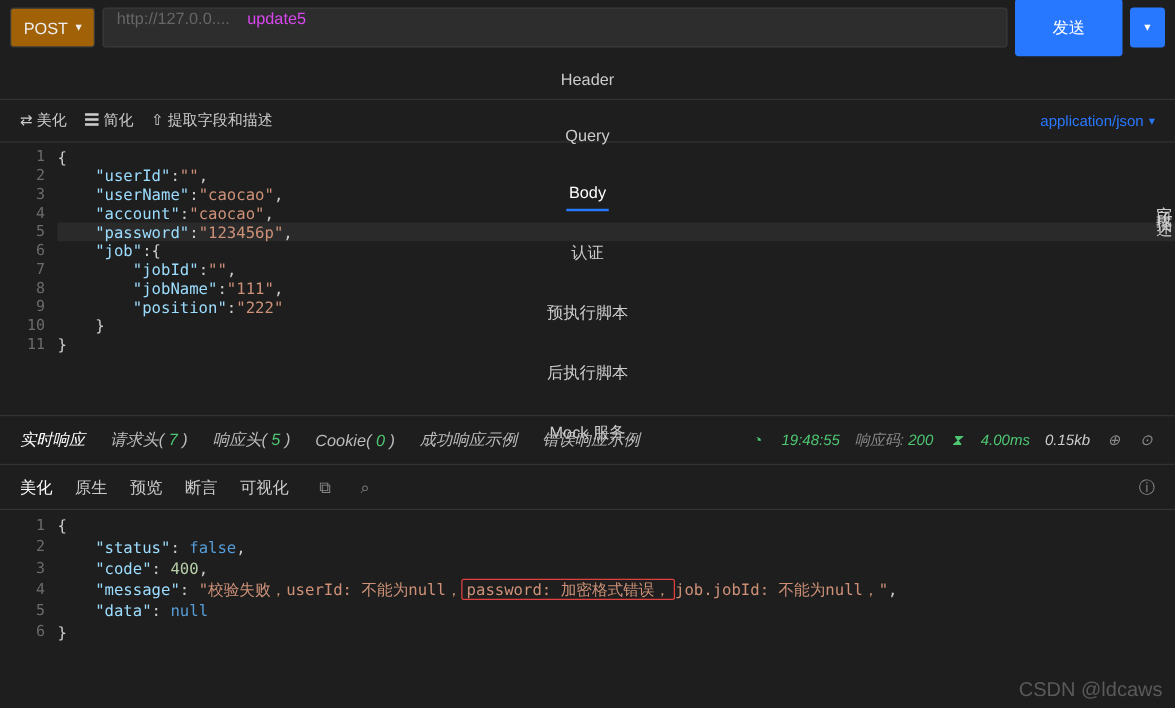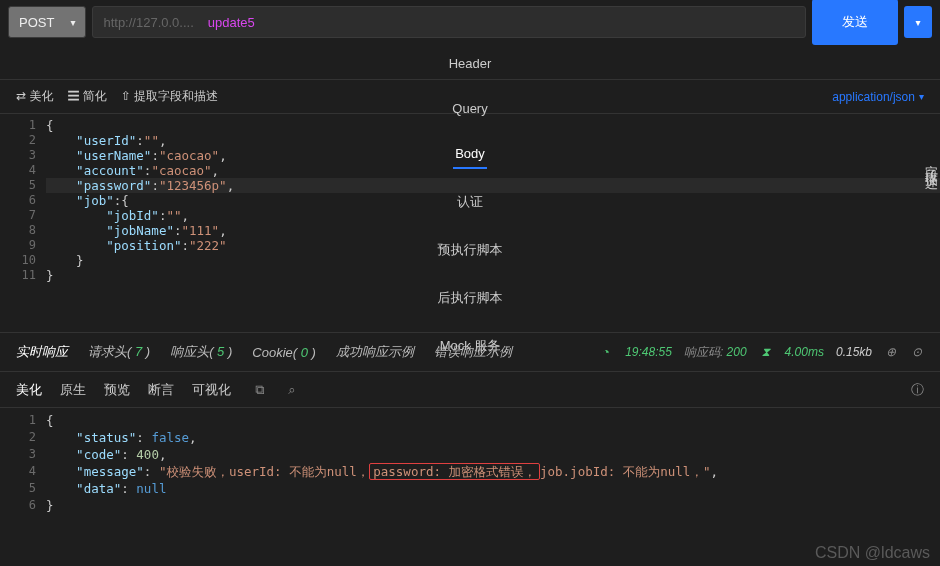--- a/index.html
+++ b/index.html
@@ -4,27 +4,27 @@
 <style>
 * { box-sizing: border-box; margin: 0; padding: 0; }
 body {
   width: 940px; height: 566px;
   background: #1e1e1e; color: #ccc;
   font-family: -apple-system, "Segoe UI", sans-serif;
   font-size: 13px; overflow: hidden;
 }
 .topbar { display: flex; align-items: center; height: 44px; padding: 6px 8px; gap: 6px; }
 .method-sel {
-  background: #737373; border: 1px solid #3a3a3a; height: 32px;
+  background: #a16207; border: 1px solid #3a3a3a; height: 32px;
   display: flex; align-items: center; padding: 0 10px; border-radius: 3px;
-  color: #eee; gap: 16px; text-align: center;
+  color: #eee; gap: 6px; text-align: center;
 }
 .urlbox {
   flex: 1; background: #2d2d2d; border: 1px solid #3a3a3a; height: 32px;
-  display: flex; align-items: center; padding: 0 10px; border-radius: 3px;
+  display: flex; padding: 0 10px; border-radius: 3px;
 }
 .urlbox .placeholder { color: #666; }
 .urlbox .name { color: #d946ef; margin-left: 14px; }
 .send-btn {
   background: #2878ff; color: #fff; width: 86px; height: 46px;
   display: flex; align-items: center; justify-content: center; border-radius: 3px;
 }
 .send-drop {
   background: #2878ff; color: #fff; width: 28px; height: 32px;
   display: flex; align-items: center; justify-content: center; border-radius: 3px;

